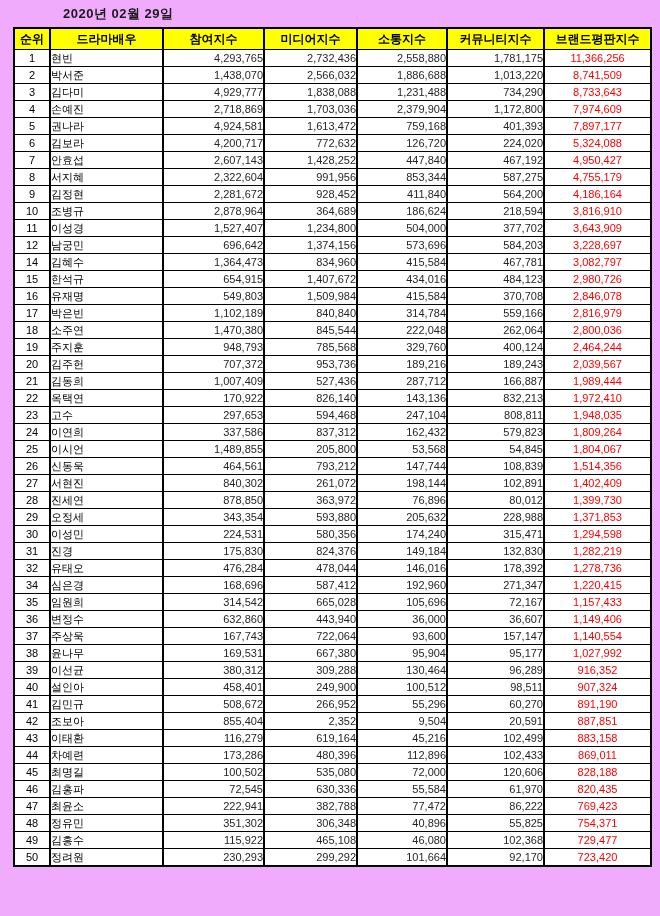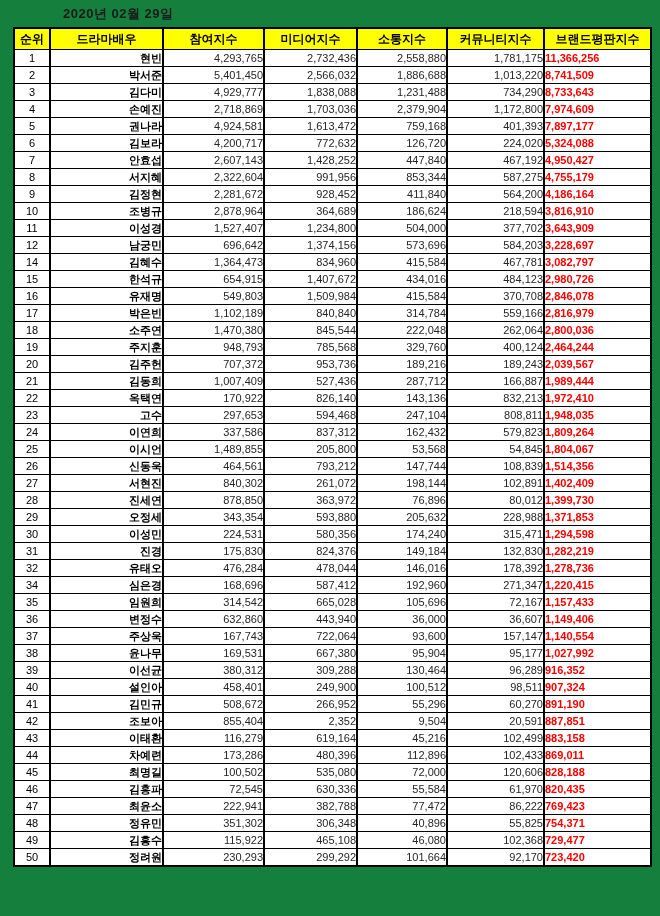--- a/index.html
+++ b/index.html
@@ -9,21 +9,21 @@
     width: 660px;
     height: 916px;
     font-family: "Liberation Sans", "DejaVu Sans", sans-serif;
     color: #000000;
     overflow: hidden;
   }
   .page {
     position: relative;
     width: 660px;
     height: 916px;
-    background: #15803d;
+    background: #f0abfc;
   }
   .date-label {
     position: absolute;
     left: 63px;
     top: 5px;
     font-size: 13px;
     font-weight: 600;
     color: #1a1a1a;
     letter-spacing: 0.5px;
   }
@@ -55,23 +55,23 @@
     text-align: center;
     color: #000000;
   }
   table.rank-table tbody td {
     height: 16px;
     line-height: 16px;
     font-size: 11px;
     background: #ffffff;
   }
   td.c-rank   { text-align: center; font-weight: 400; }
-  td.c-name   { text-align: right; font-weight: 700; font-size: 11.5px; }
+  td.c-name   { text-align: left; font-weight: 400; font-size: 11.5px; }
   td.c-num    { text-align: right;  padding-right: 7px; color: #262626; }
-  td.c-brand  { text-align: left;  padding-right: 7px; font-weight: 700; color: #FF0000; }
+  td.c-brand  { text-align: center;  padding-right: 7px; font-weight: 400; color: #FF0000; }
 </style>
 </head>
 <body>
 
 <div class="page">
 
   <div class="date-label">2020년 02월 29일</div>
 
   <table class="rank-table">
     <colgroup>
@@ -100,21 +100,21 @@
           <td class="c-name">현빈</td>
           <td class="c-num">4,293,765</td>
           <td class="c-num">2,732,436</td>
           <td class="c-num">2,558,880</td>
           <td class="c-num">1,781,175</td>
           <td class="c-brand">11,366,256</td>
         </tr>
         <tr>
           <td class="c-rank">2</td>
           <td class="c-name">박서준</td>
-          <td class="c-num">5,401,450</td>
+          <td class="c-num">1,438,070</td>
           <td class="c-num">2,566,032</td>
           <td class="c-num">1,886,688</td>
           <td class="c-num">1,013,220</td>
           <td class="c-brand">8,741,509</td>
         </tr>
         <tr>
           <td class="c-rank">3</td>
           <td class="c-name">김다미</td>
           <td class="c-num">4,929,777</td>
           <td class="c-num">1,838,088</td>

